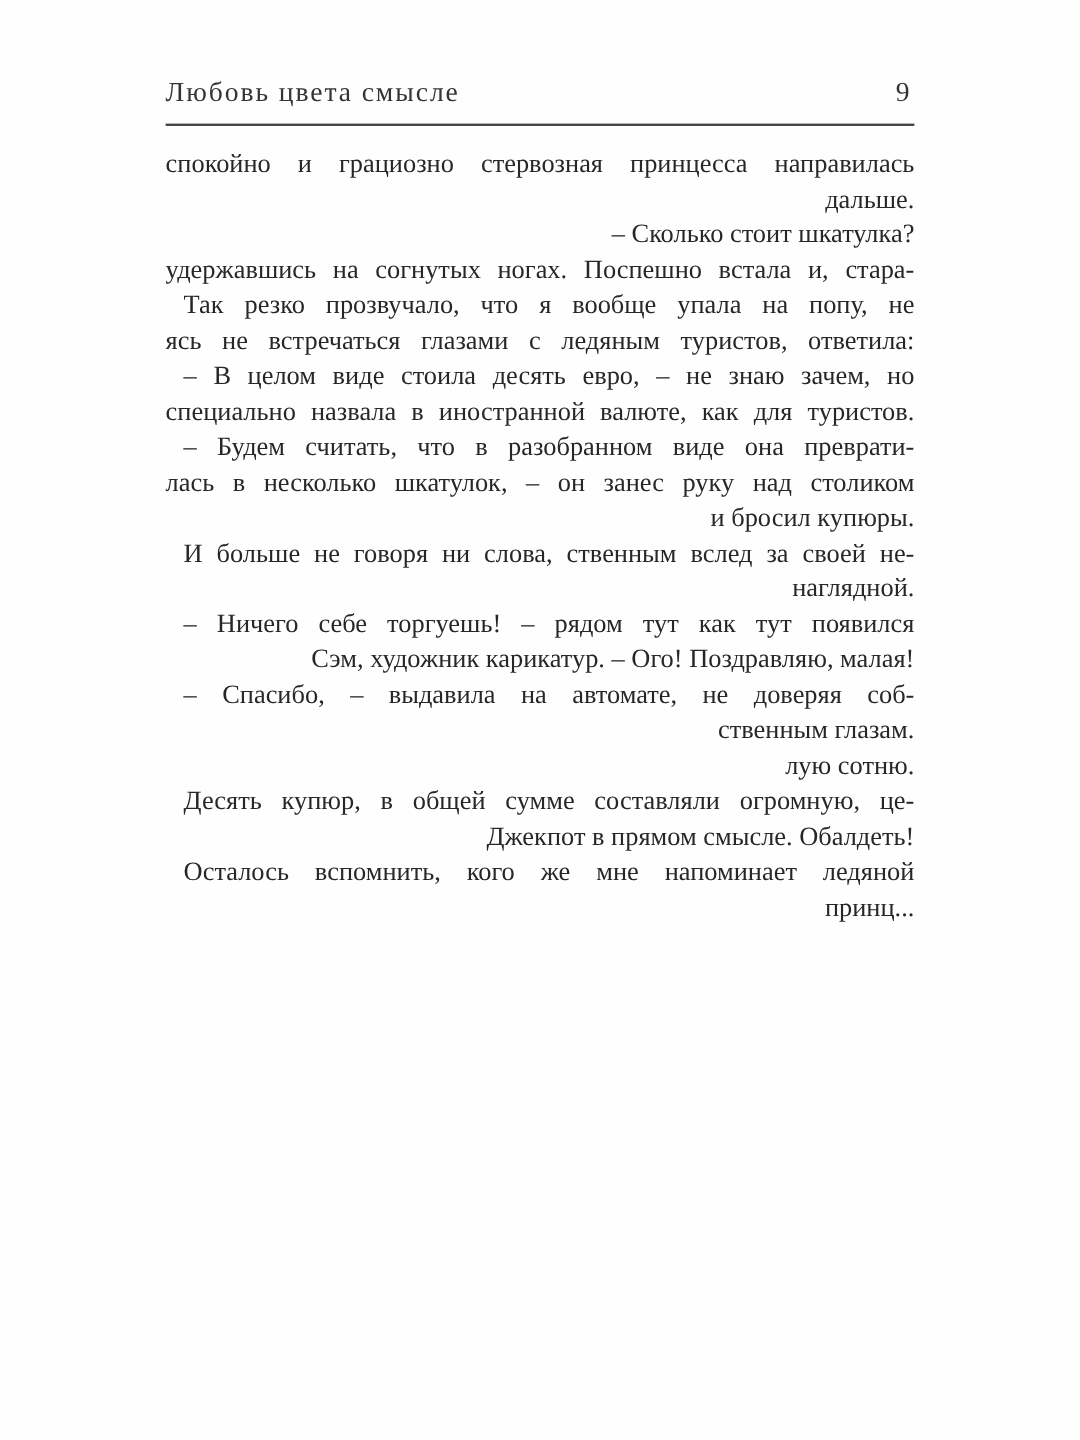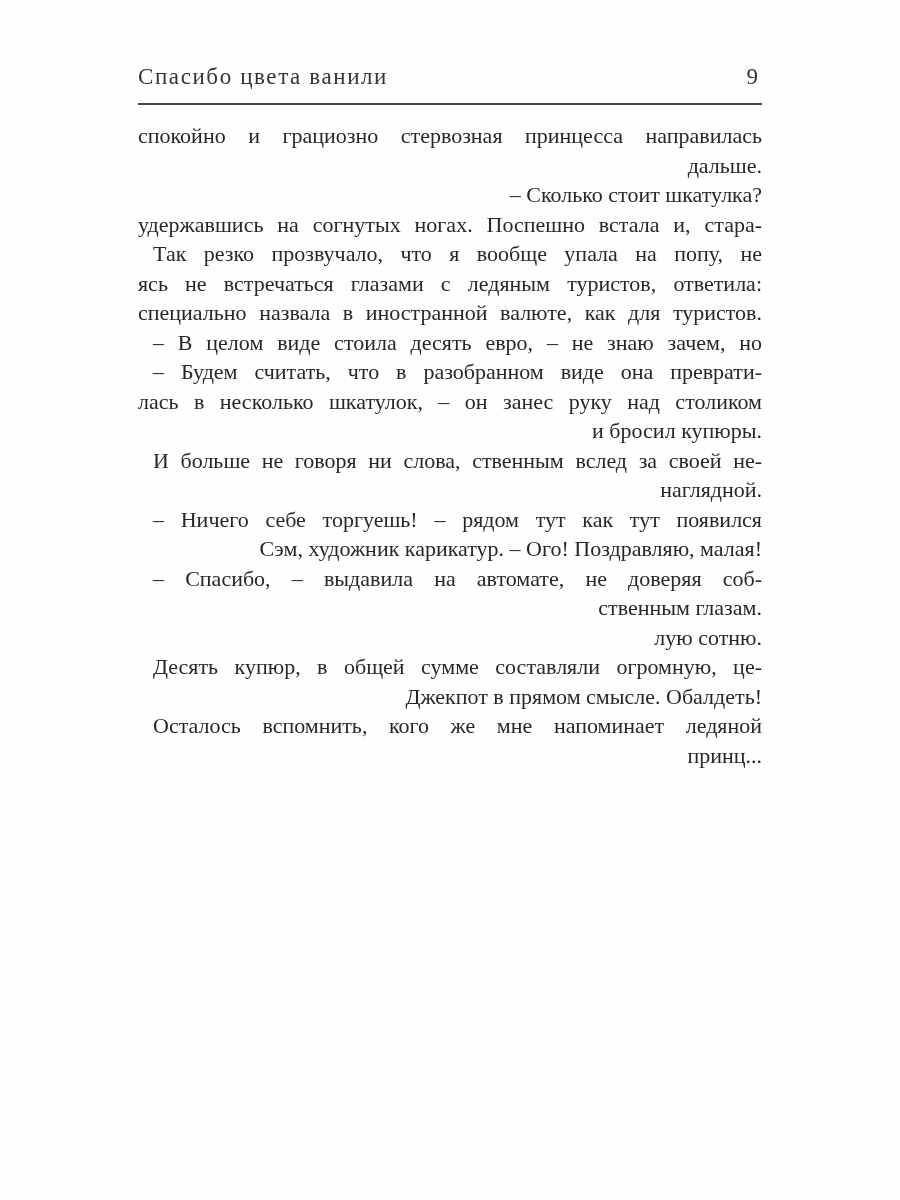--- a/index.html
+++ b/index.html
@@ -60,34 +60,34 @@
     text-indent: 15px;
   }
 </style>
 </head>
 <body>
 
 <div class="page">
   <div class="content">
 
     <div class="running-head">
-      <span class="title">Спасибо цвета ванили</span>
+      <span class="title">Любовь цвета смысле</span>
       <span class="pagenum">9</span>
     </div>
 
     <div class="body-text">
 
     <div class="line j">спокойно и грациозно стервозная принцесса направилась</div>
         <div class="line">дальше.</div>
         <div class="line ind">– Сколько стоит шкатулка?</div>
         <div class="line j">удержавшись на согнутых ногах. Поспешно встала и, стара-</div>
         <div class="line ind j">Так резко прозвучало, что я вообще упала на попу, не</div>
         <div class="line j">ясь не встречаться глазами с ледяным туристов, ответила:</div>
+        <div class="line ind j">– В целом виде стоила десять евро, – не знаю зачем, но</div>
         <div class="line j">специально назвала в иностранной валюте, как для туристов.</div>
-        <div class="line ind j">– В целом виде стоила десять евро, – не знаю зачем, но</div>
         <div class="line ind j">– Будем считать, что в разобранном виде она преврати-</div>
         <div class="line j">лась в несколько шкатулок, – он занес руку над столиком</div>
         <div class="line">и бросил купюры.</div>
         <div class="line ind j">И больше не говоря ни слова, ственным вслед за своей не-</div>
         <div class="line">наглядной.</div>
         <div class="line ind j">– Ничего себе торгуешь! – рядом тут как тут появился</div>
         <div class="line">Сэм, художник карикатур. – Ого! Поздравляю, малая!</div>
         <div class="line ind j">– Спасибо, – выдавила на автомате, не доверяя соб-</div>
         <div class="line">ственным глазам.</div>
         <div class="line">лую сотню.</div>

